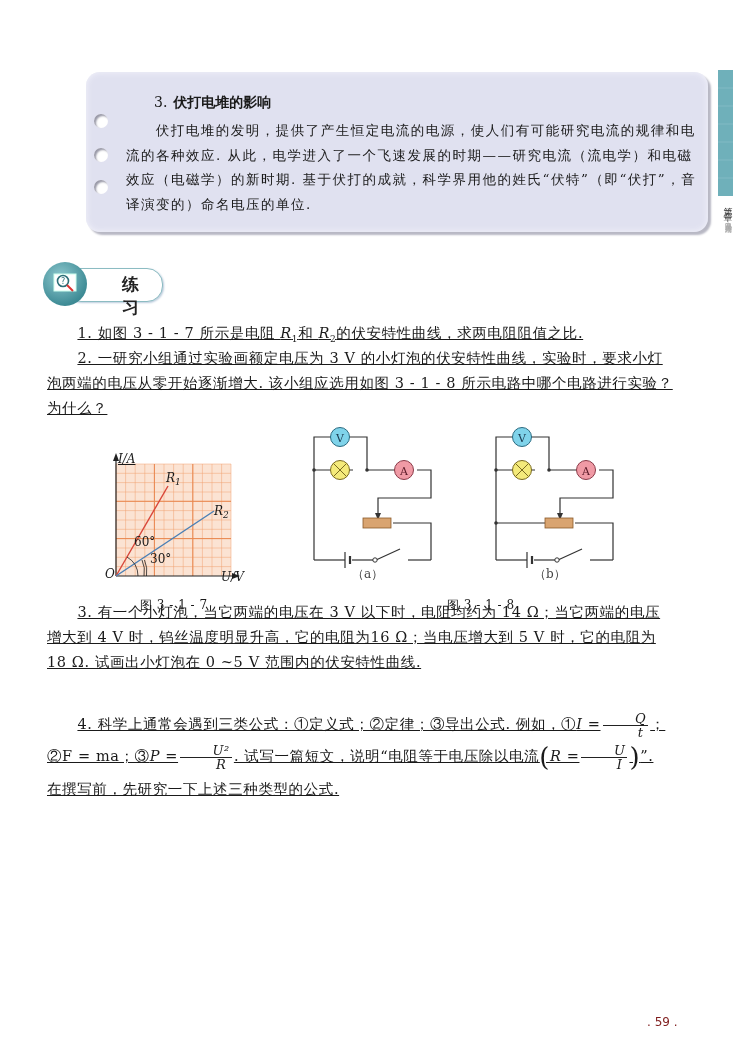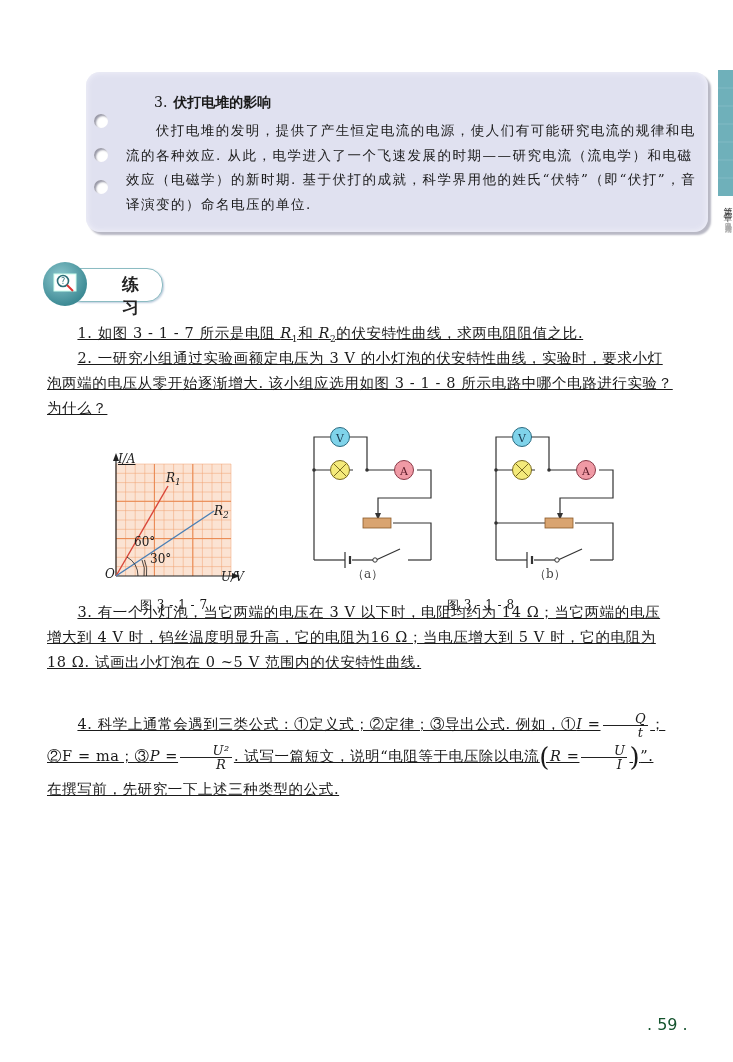--- a/index.html
+++ b/index.html
@@ -73,21 +73,21 @@
     position: absolute; font-size: 12px; letter-spacing: 0.5px;
   }
   .frac {
     display: inline-block; vertical-align: middle; text-align: center;
     font-style: italic; line-height: 13px; font-size: 13px; margin: 0 2px;
   }
   .frac .top { display:block; border-bottom: 1px solid #222; padding: 0 2px; }
   .frac .bot { display:block; }
   .page-num {
     position: absolute; left: 647px; top: 1015px;
-    font-family: "DejaVu Sans", sans-serif; font-size: 16px; color: #14532d;
+    font-family: "DejaVu Sans", sans-serif; font-size: 12px; color: #7f1d1d;
   }
 </style>
 </head>
 <body>
 
 <div class="side-tab">
   <svg class="side-tab-lines" viewBox="0 0 15 126" preserveAspectRatio="none">
     <g stroke="#8ec4cc" stroke-width="0.6">
       <line x1="0" y1="18" x2="15" y2="18"></line>
         <line x1="0" y1="36" x2="15" y2="36"></line>

